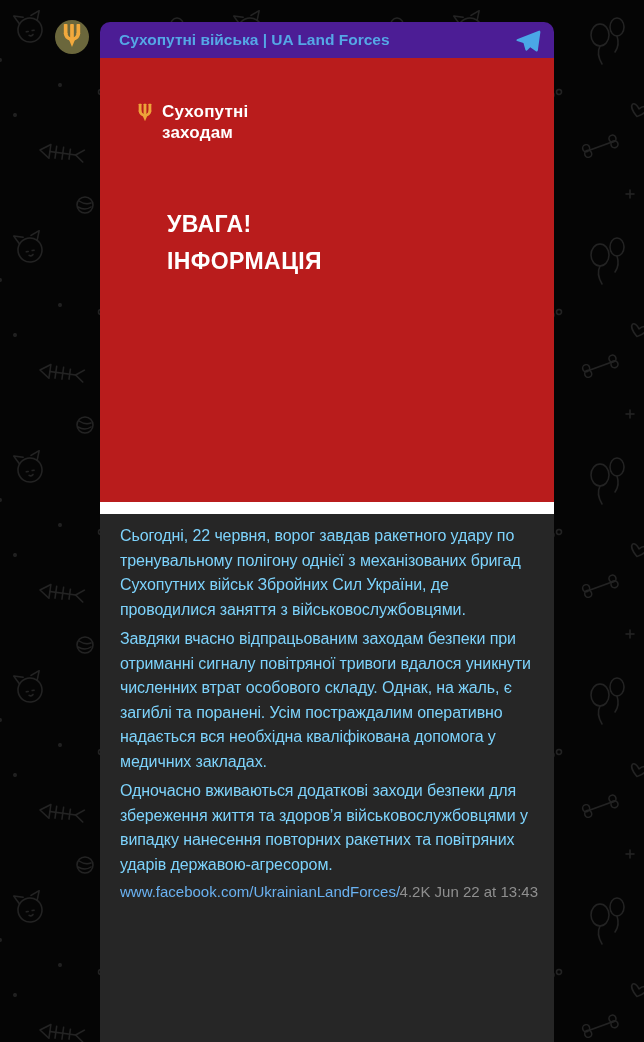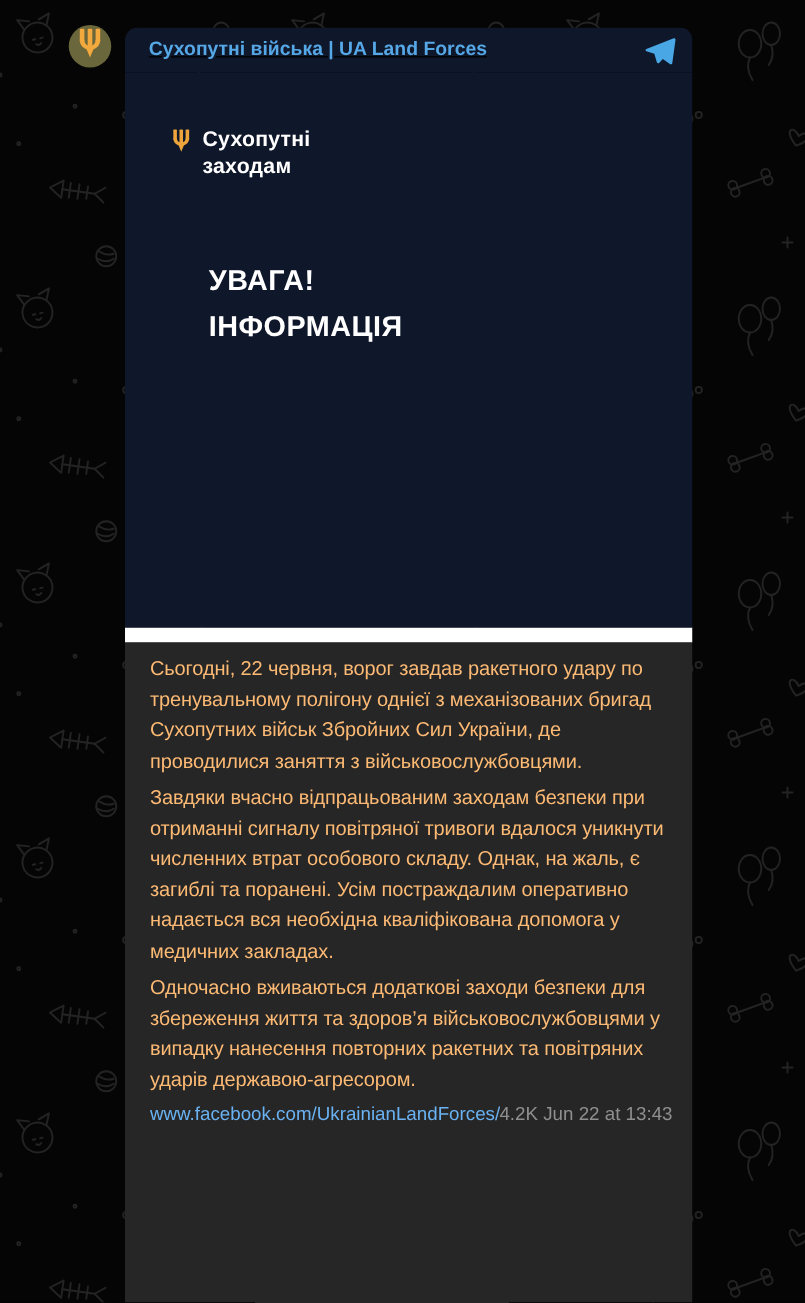--- a/index.html
+++ b/index.html
@@ -15,41 +15,41 @@
     border-radius:50%; background:#6b673c; z-index:2;
     display:flex; align-items:center; justify-content:center;
   }
 
   .card {
     position:absolute; left:100px; top:22px; width:454px; height:1020px;
     z-index:1; border-radius:10px 10px 0 0; overflow:hidden;
     display:flex; flex-direction:column;
   }
   .header {
-    height:36px; flex:0 0 36px; background:#0f172a;
-    display:flex; align-items:center; padding:0 13px 0 19px;text-decoration:underline;
+    height:36px; flex:0 0 36px; background:#4c1d95;
+    display:flex; align-items:center; padding:0 13px 0 19px;
   }
   .channel-title {
     color:#55a7e6; font-weight:bold; font-size:15.5px; flex:1;
     white-space:nowrap; overflow:hidden;
   }
   .plane-wrap { width:30px; height:26px; display:flex; align-items:center; justify-content:flex-end; cursor:pointer; }
 
-  .post-image { height:444px; flex:0 0 444px; background:#0f172a; position:relative; }
+  .post-image { height:444px; flex:0 0 444px; background:#b91c1c; position:relative; }
   .logo-row { position:absolute; left:38px; top:43px; display:flex; gap:10px; align-items:flex-start; }
   .logo-text { color:#ffffff; font-size:17px; font-weight:bold; line-height:21px; letter-spacing:.2px; }
   .image-heading {
     position:absolute; left:67px; top:148px;
     color:#ffffff; font-size:23px; font-weight:800; line-height:36.5px; letter-spacing:.4px;
   }
   .bottom-strip { height:12px; flex:0 0 12px; background:#ffffff; }
 
   .message { flex:1 1 auto; background:#262626; padding:10px 16px 0 20px; }
   .message p {
-    margin:0 0 5px 0; color:#fdba74; font-size:16px; line-height:24.5px;
+    margin:0 0 5px 0; color:#7dd3fc; font-size:16px; line-height:24.5px;
     letter-spacing:-0.1px; max-width:419px;
   }
   .footer-row {
     display:flex; justify-content:space-between; align-items:baseline;
     margin-top:3px; font-size:15px; line-height:20px; max-width:419px;
   }
   .footer-link { color:#6ab2f2; text-decoration:none; white-space:nowrap; overflow:hidden; cursor:pointer; }
   .footer-meta { color:#8f8f8f; white-space:nowrap; }
 </style>
 </head>

